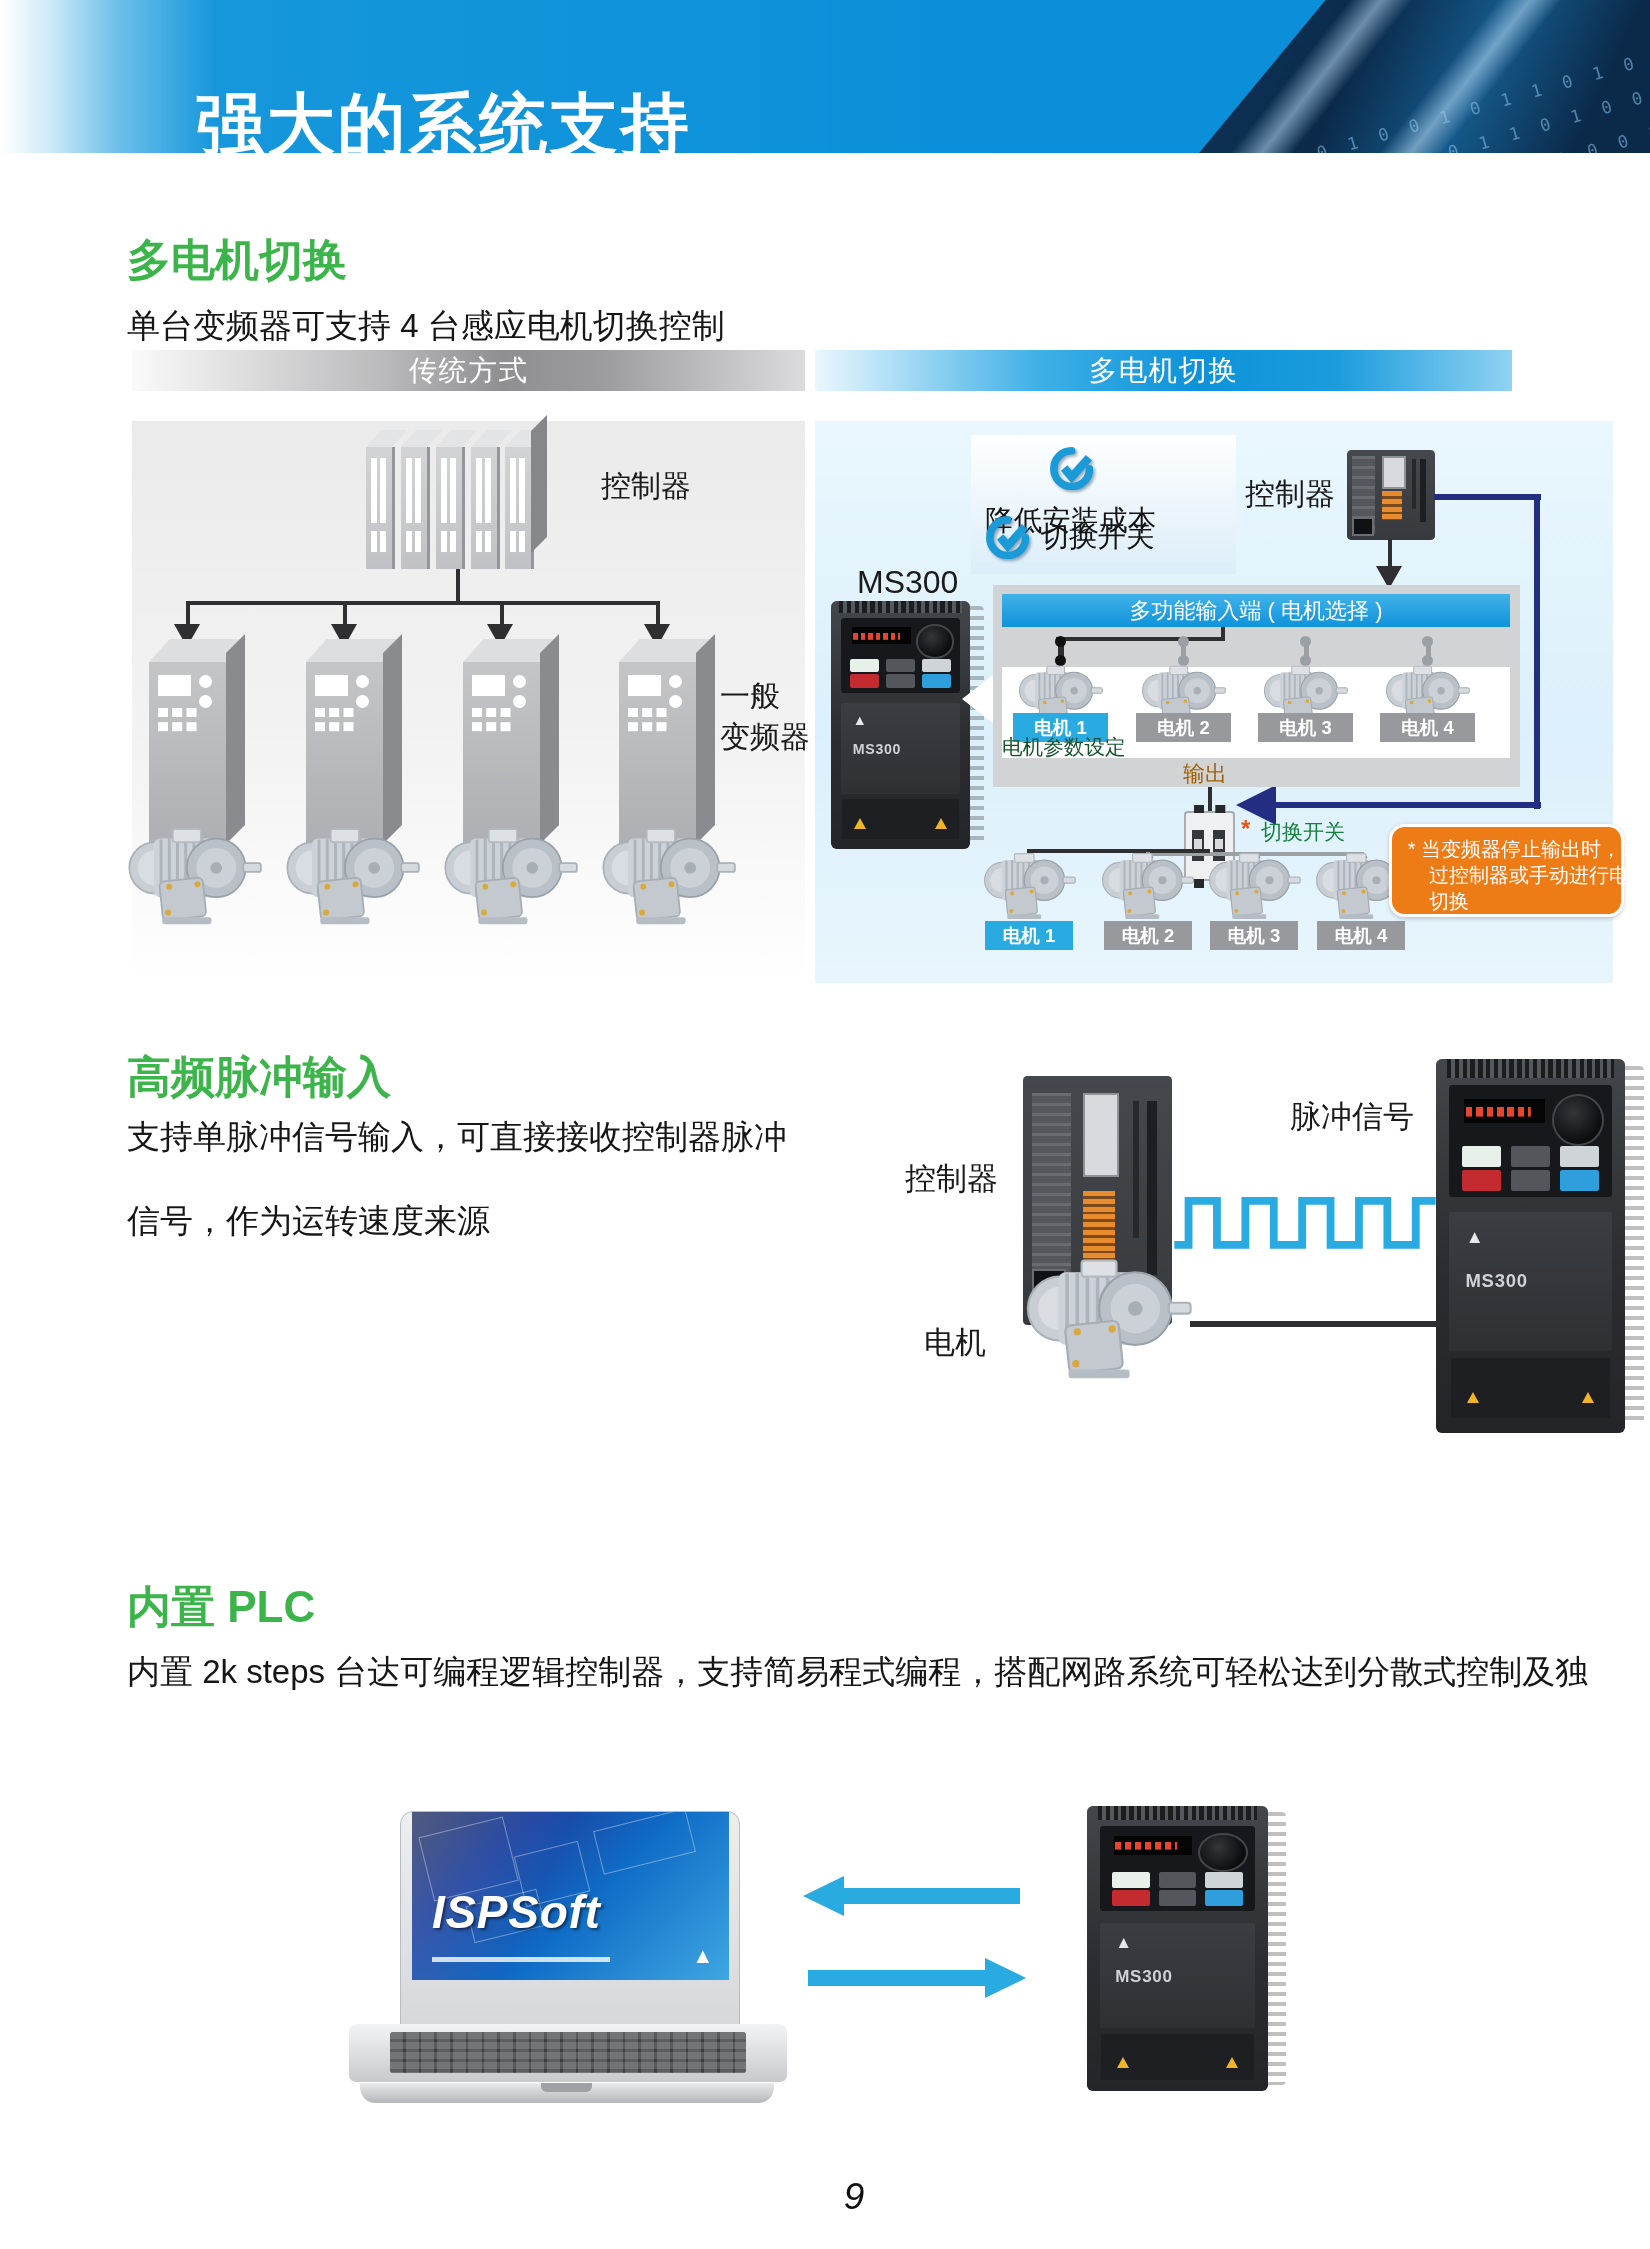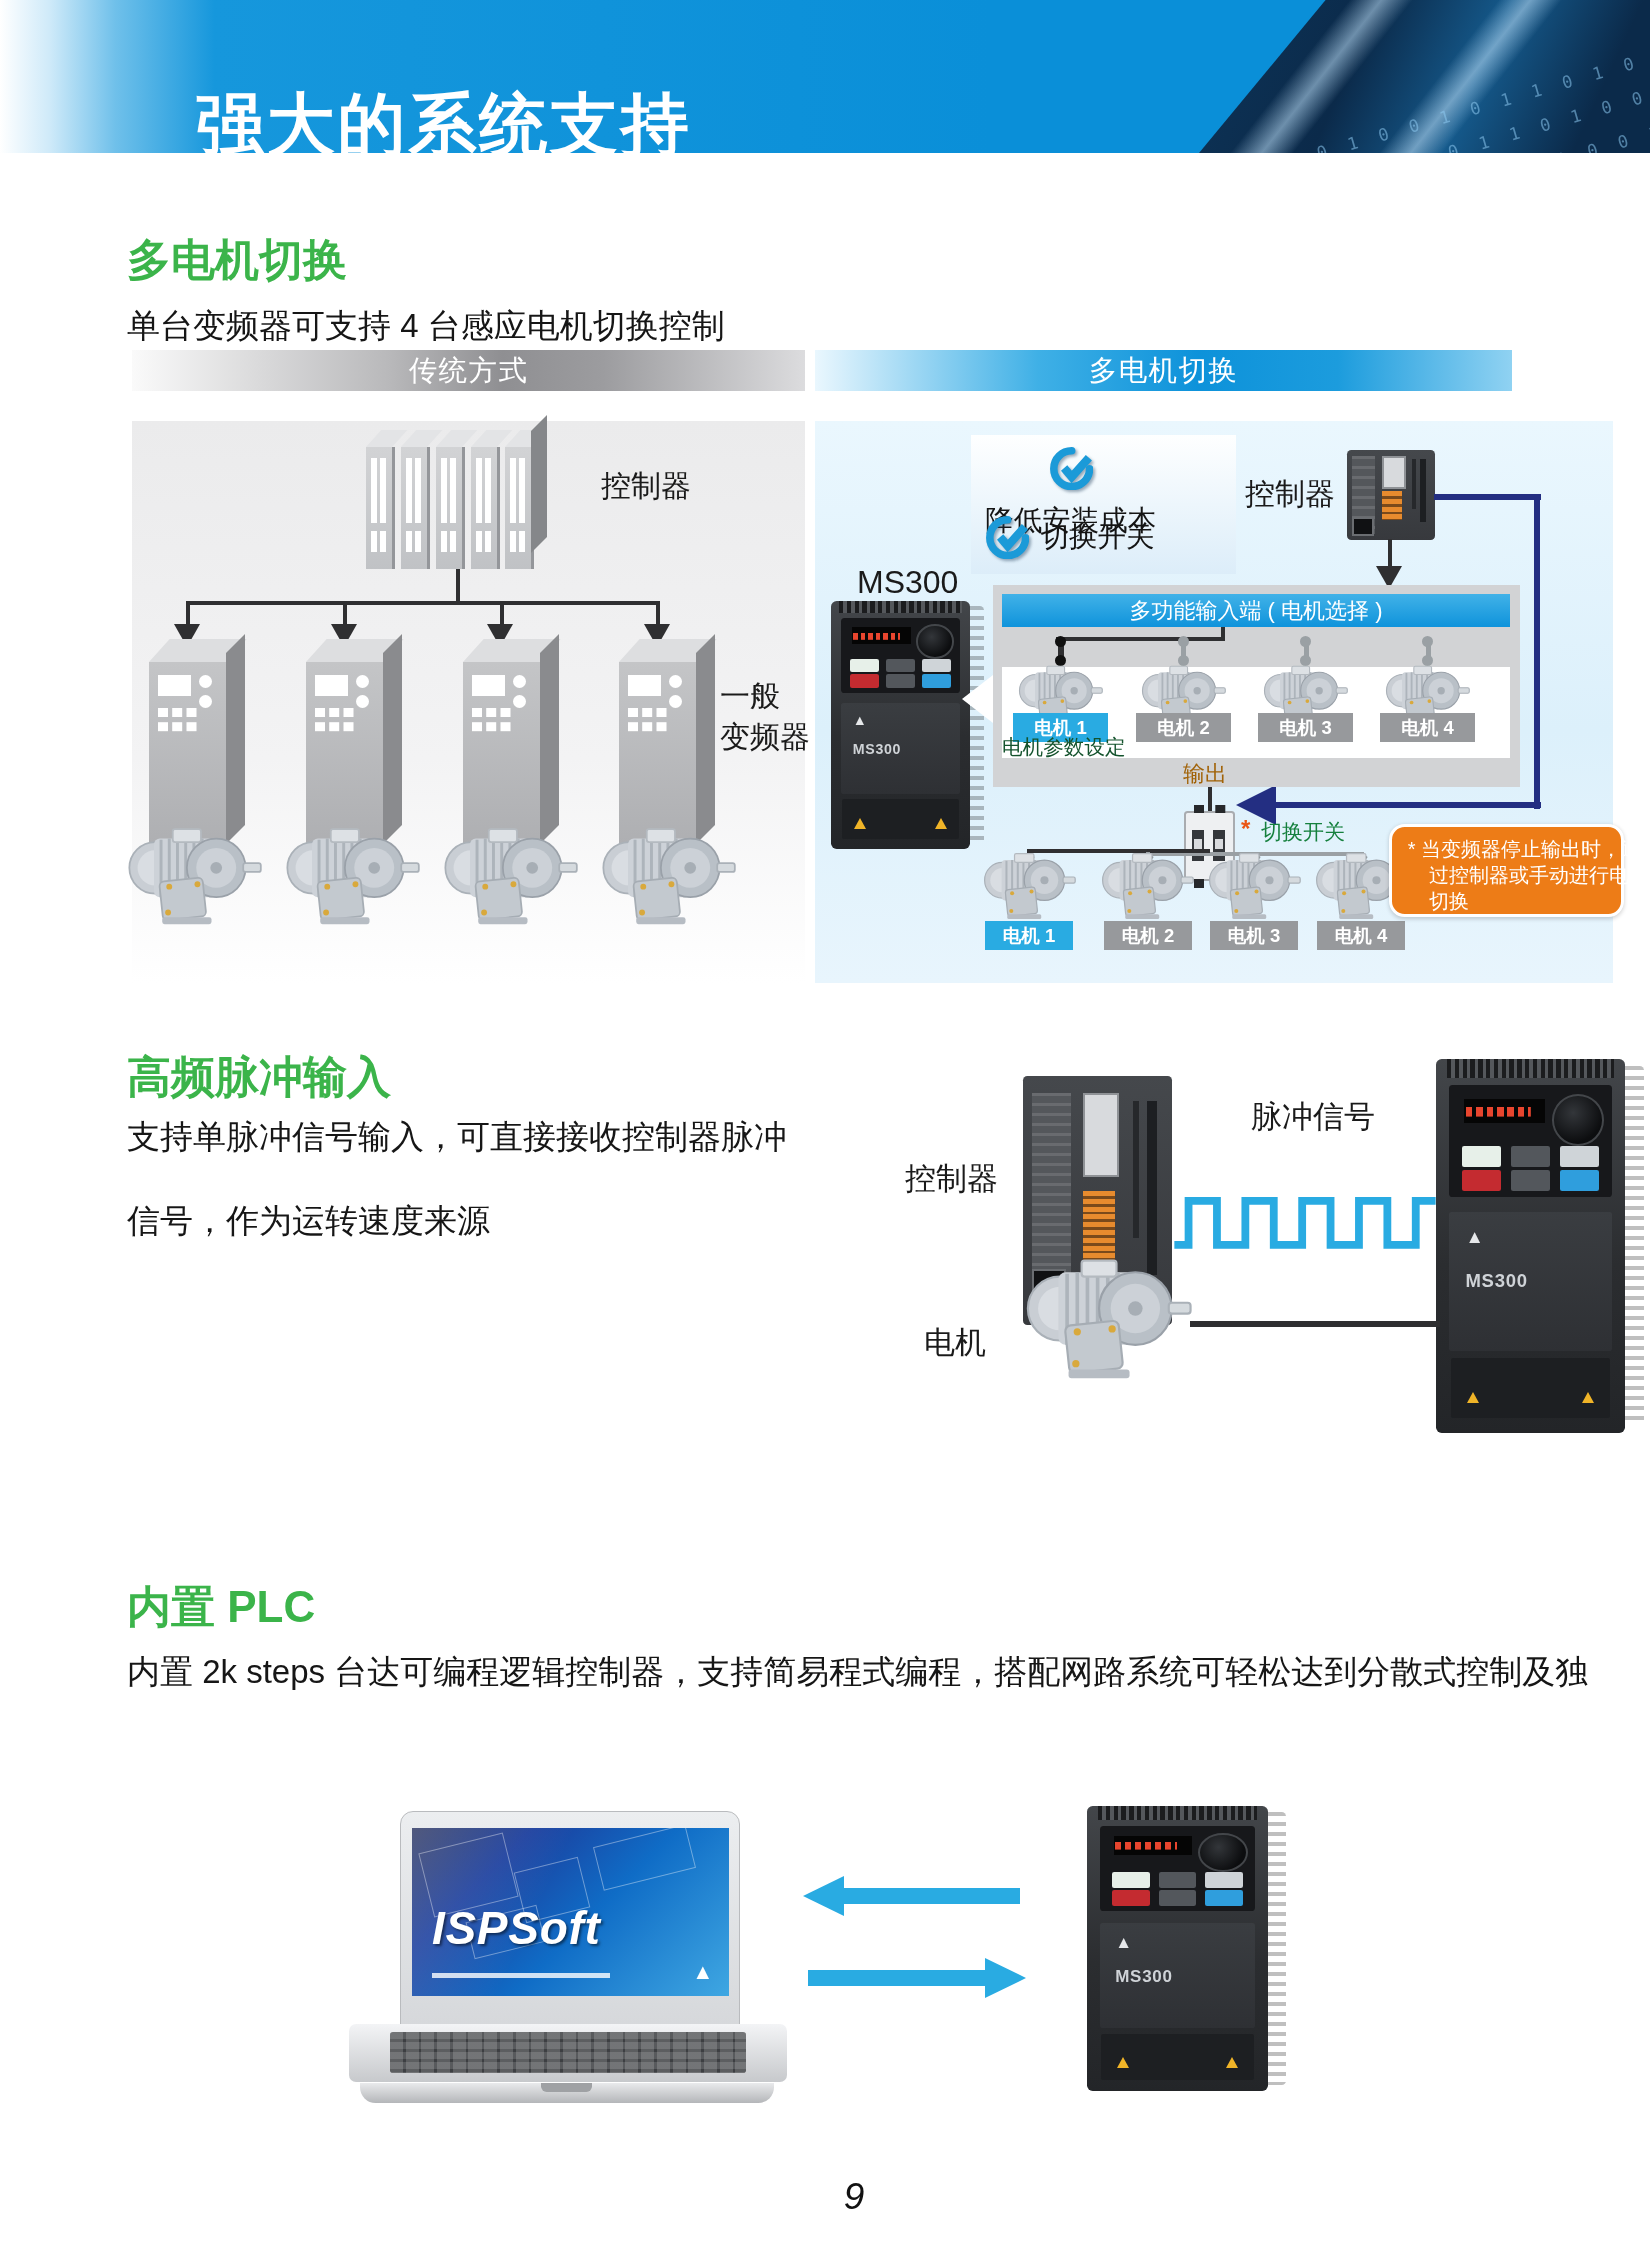--- a/index.html
+++ b/index.html
@@ -143,21 +143,21 @@
 
   
   .barrow-body{position:absolute;height:15.7px;background:#29abe2;}
   .barrow-left{position:absolute;width:0;height:0;border-top:20px solid transparent;border-bottom:20px solid transparent;border-right:41px solid #29abe2;}
   .barrow-right{position:absolute;width:0;height:0;border-top:20px solid transparent;border-bottom:20px solid transparent;border-left:41px solid #29abe2;}
 
   
   .laptop{position:absolute;left:349px;top:1811px;width:438px;height:299px;}
   .scr-outer{position:absolute;left:51px;top:0;width:340px;height:215px;background:linear-gradient(180deg,#eceef0,#d6d8db);
     border:1.4px solid #b9bbbe;border-radius:13px 13px 0 0;box-sizing:border-box;}
-  .scr{position:absolute;left:63px;top:17px;width:317px;height:168px;overflow:hidden;
+  .scr{position:absolute;left:63px;top:1px;width:317px;height:168px;overflow:hidden;
     background:linear-gradient(135deg,#27315e 0%,#1c3f9e 25%,#0f6cc6 55%,#3fa7e2 100%);}
   .scr .sheen{position:absolute;left:-28.5px;top:-43px;width:213px;height:299px;background:linear-gradient(115deg,rgba(255,255,255,.25),transparent 60%);}
   .scr .cir{position:absolute;border:1.4px solid rgba(255,255,255,.38);}
   .scr .ttl{position:absolute;left:20px;bottom:41px;color:#fff;font-size:46px;font-weight:bold;font-style:italic;
     text-shadow:2.1px 2.1px 2.8px rgba(0,0,0,.5);letter-spacing:0.7px;}
   .scr .subbar{position:absolute;left:20px;bottom:18.5px;width:178px;height:5px;background:rgba(255,255,255,.8);}
   .scr .dl{position:absolute;right:15.7px;bottom:11.4px;color:#fff;font-size:21.3px;}
   .base{position:absolute;left:0;top:213px;width:438px;height:58px;background:linear-gradient(180deg,#f3f4f6,#c7c9cc);border-radius:7.1px;}
   .kbd{position:absolute;left:41px;top:221px;width:356px;height:41px;background:#3d3f42;border-radius:2.8px;
     background-image:repeating-linear-gradient(90deg,rgba(255,255,255,.16) 0 13px,transparent 13px 15.7px),
@@ -459,21 +459,21 @@
   <span class="diag-label nowrap" style="left:905px;top:1158px;font-size:31px;">控制器</span>
   <div class="plc" style="left:1023px;top:1076px;width:149px;height:249px;">
     <div class="lcol"></div>
       <div class="conn"></div>
       <div class="term"></div>
       <div class="port"></div>
       <div class="rslot"></div>
       <div class="rslot2"></div>
   </div>
 
-  <span class="diag-label nowrap" style="left:1251px;top:1096px;font-size:31px;">脉冲信号</span>
+  <span class="diag-label nowrap" style="left:1290px;top:1096px;font-size:31px;">脉冲信号</span>
   <svg class="pulse" viewBox="0 0 368 100">
     <path d="M0 90 H20 V28 H60 V90 H100 V28 H140 V90 H180 V28 H220 V90 H260 V28 H300 V90 H340 V28 H368" fill="none" stroke="#29abe2" stroke-width="11"></path>
   </svg>
 
   <div class="ms300" style="left:1436px;top:1059px;width:208px;height:374px;font-size:18.5px;">
     <div class="side"></div>
     <div class="bdy">
       <div class="fins"></div>
       <div class="kpnl">
           <div class="lcd"></div>

